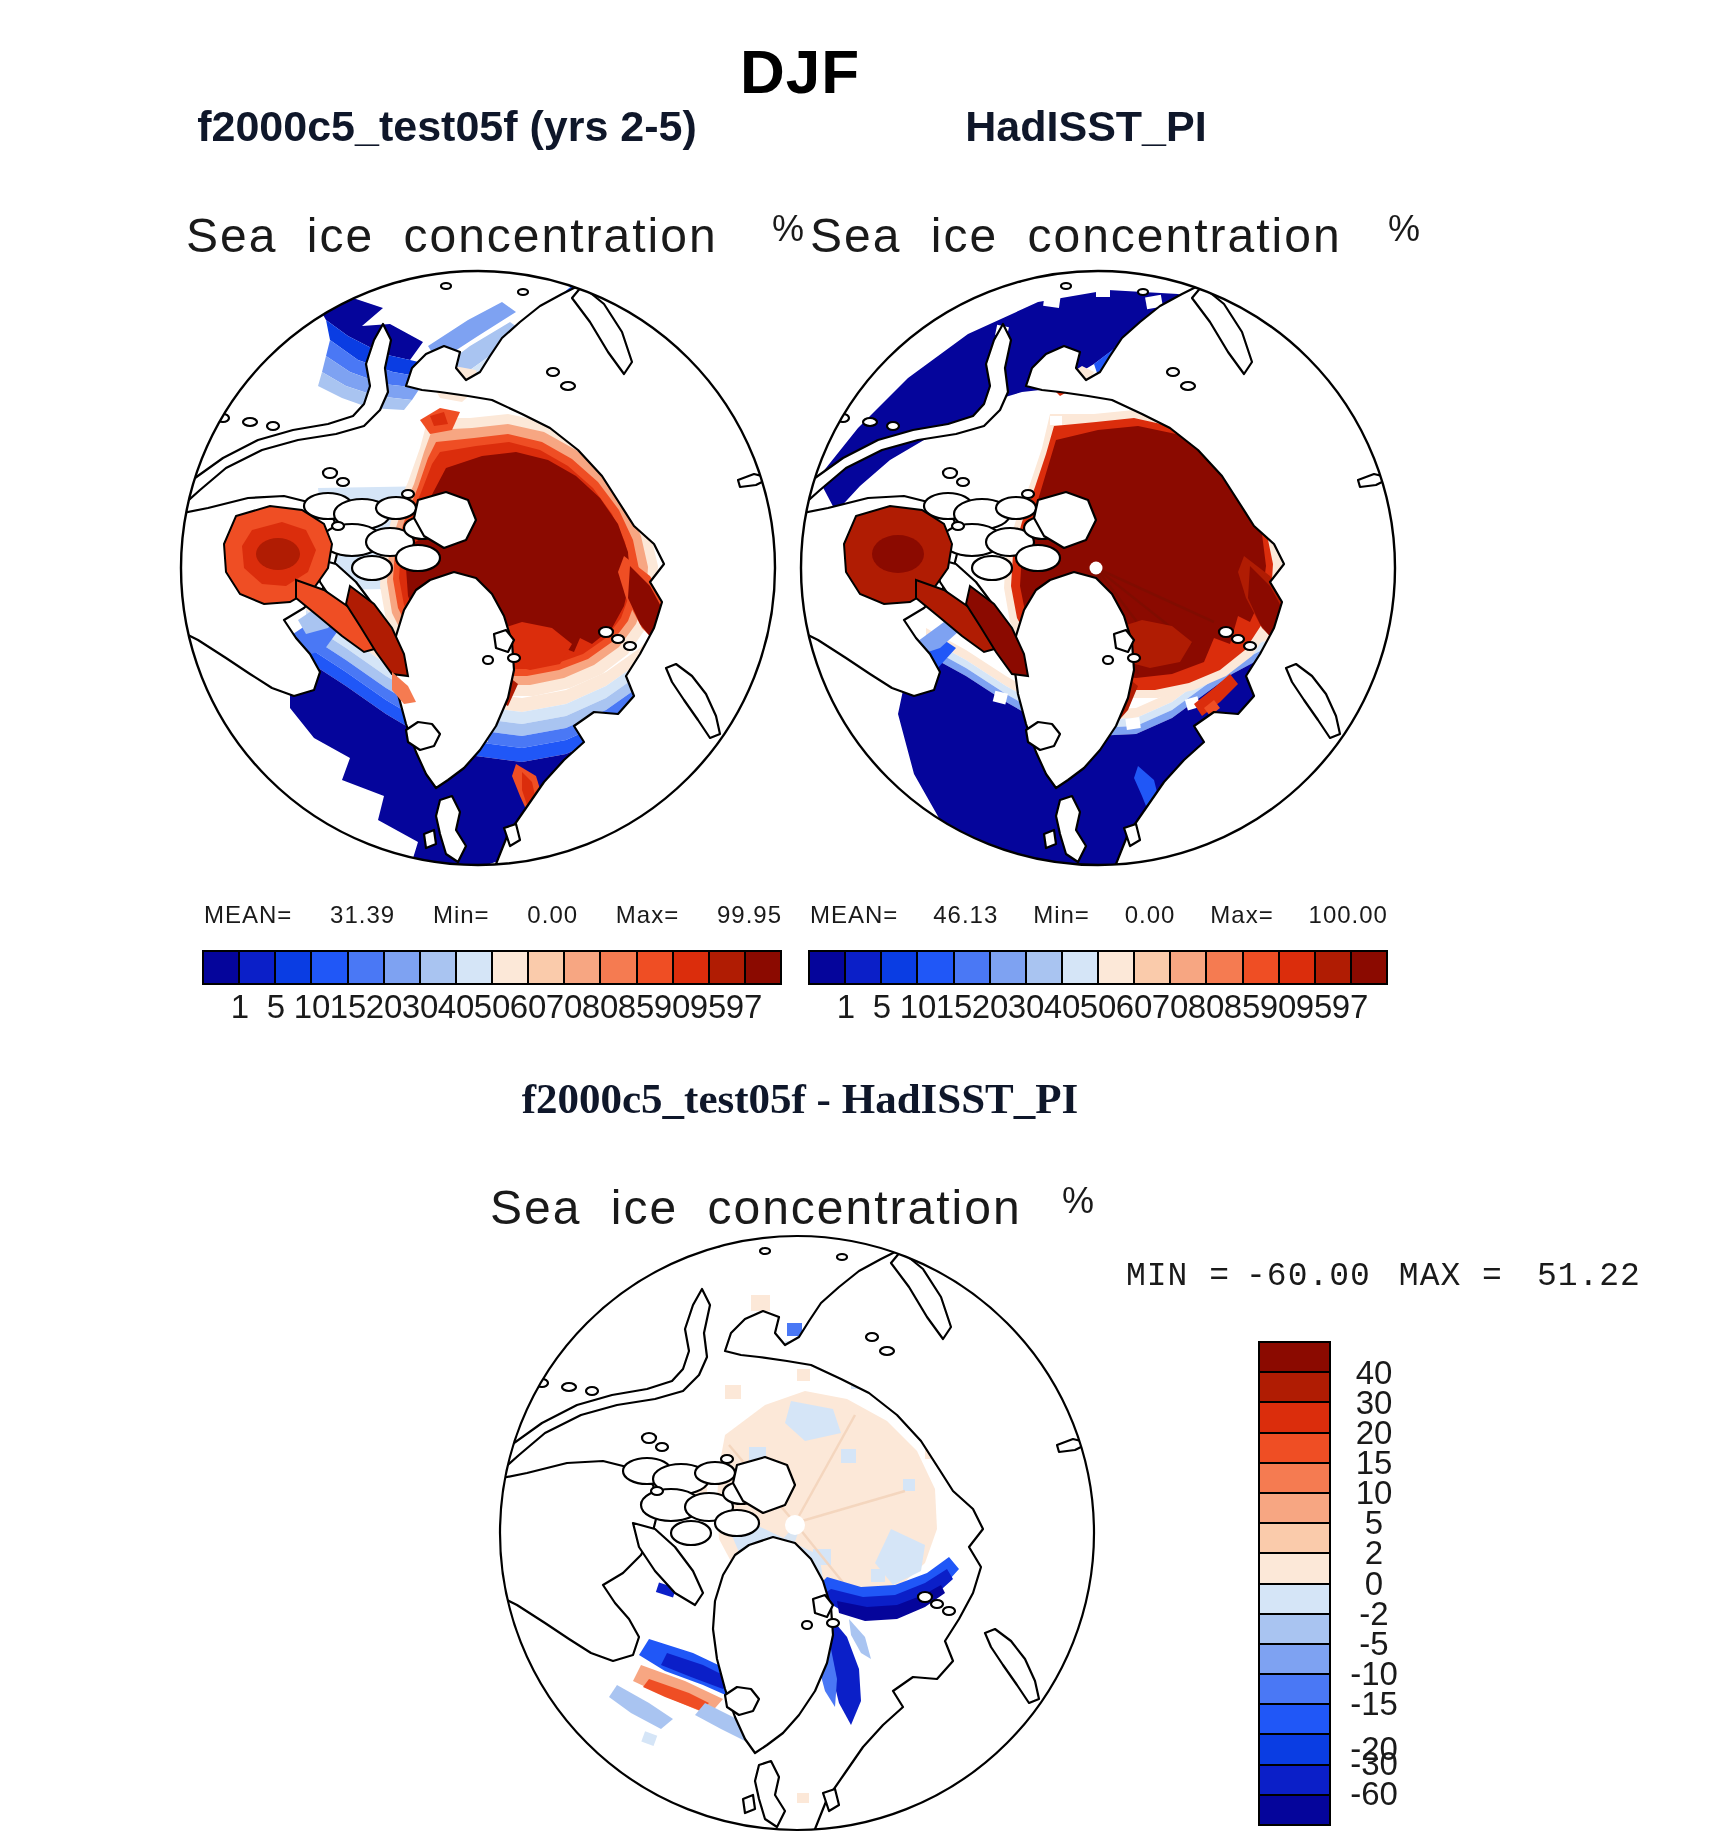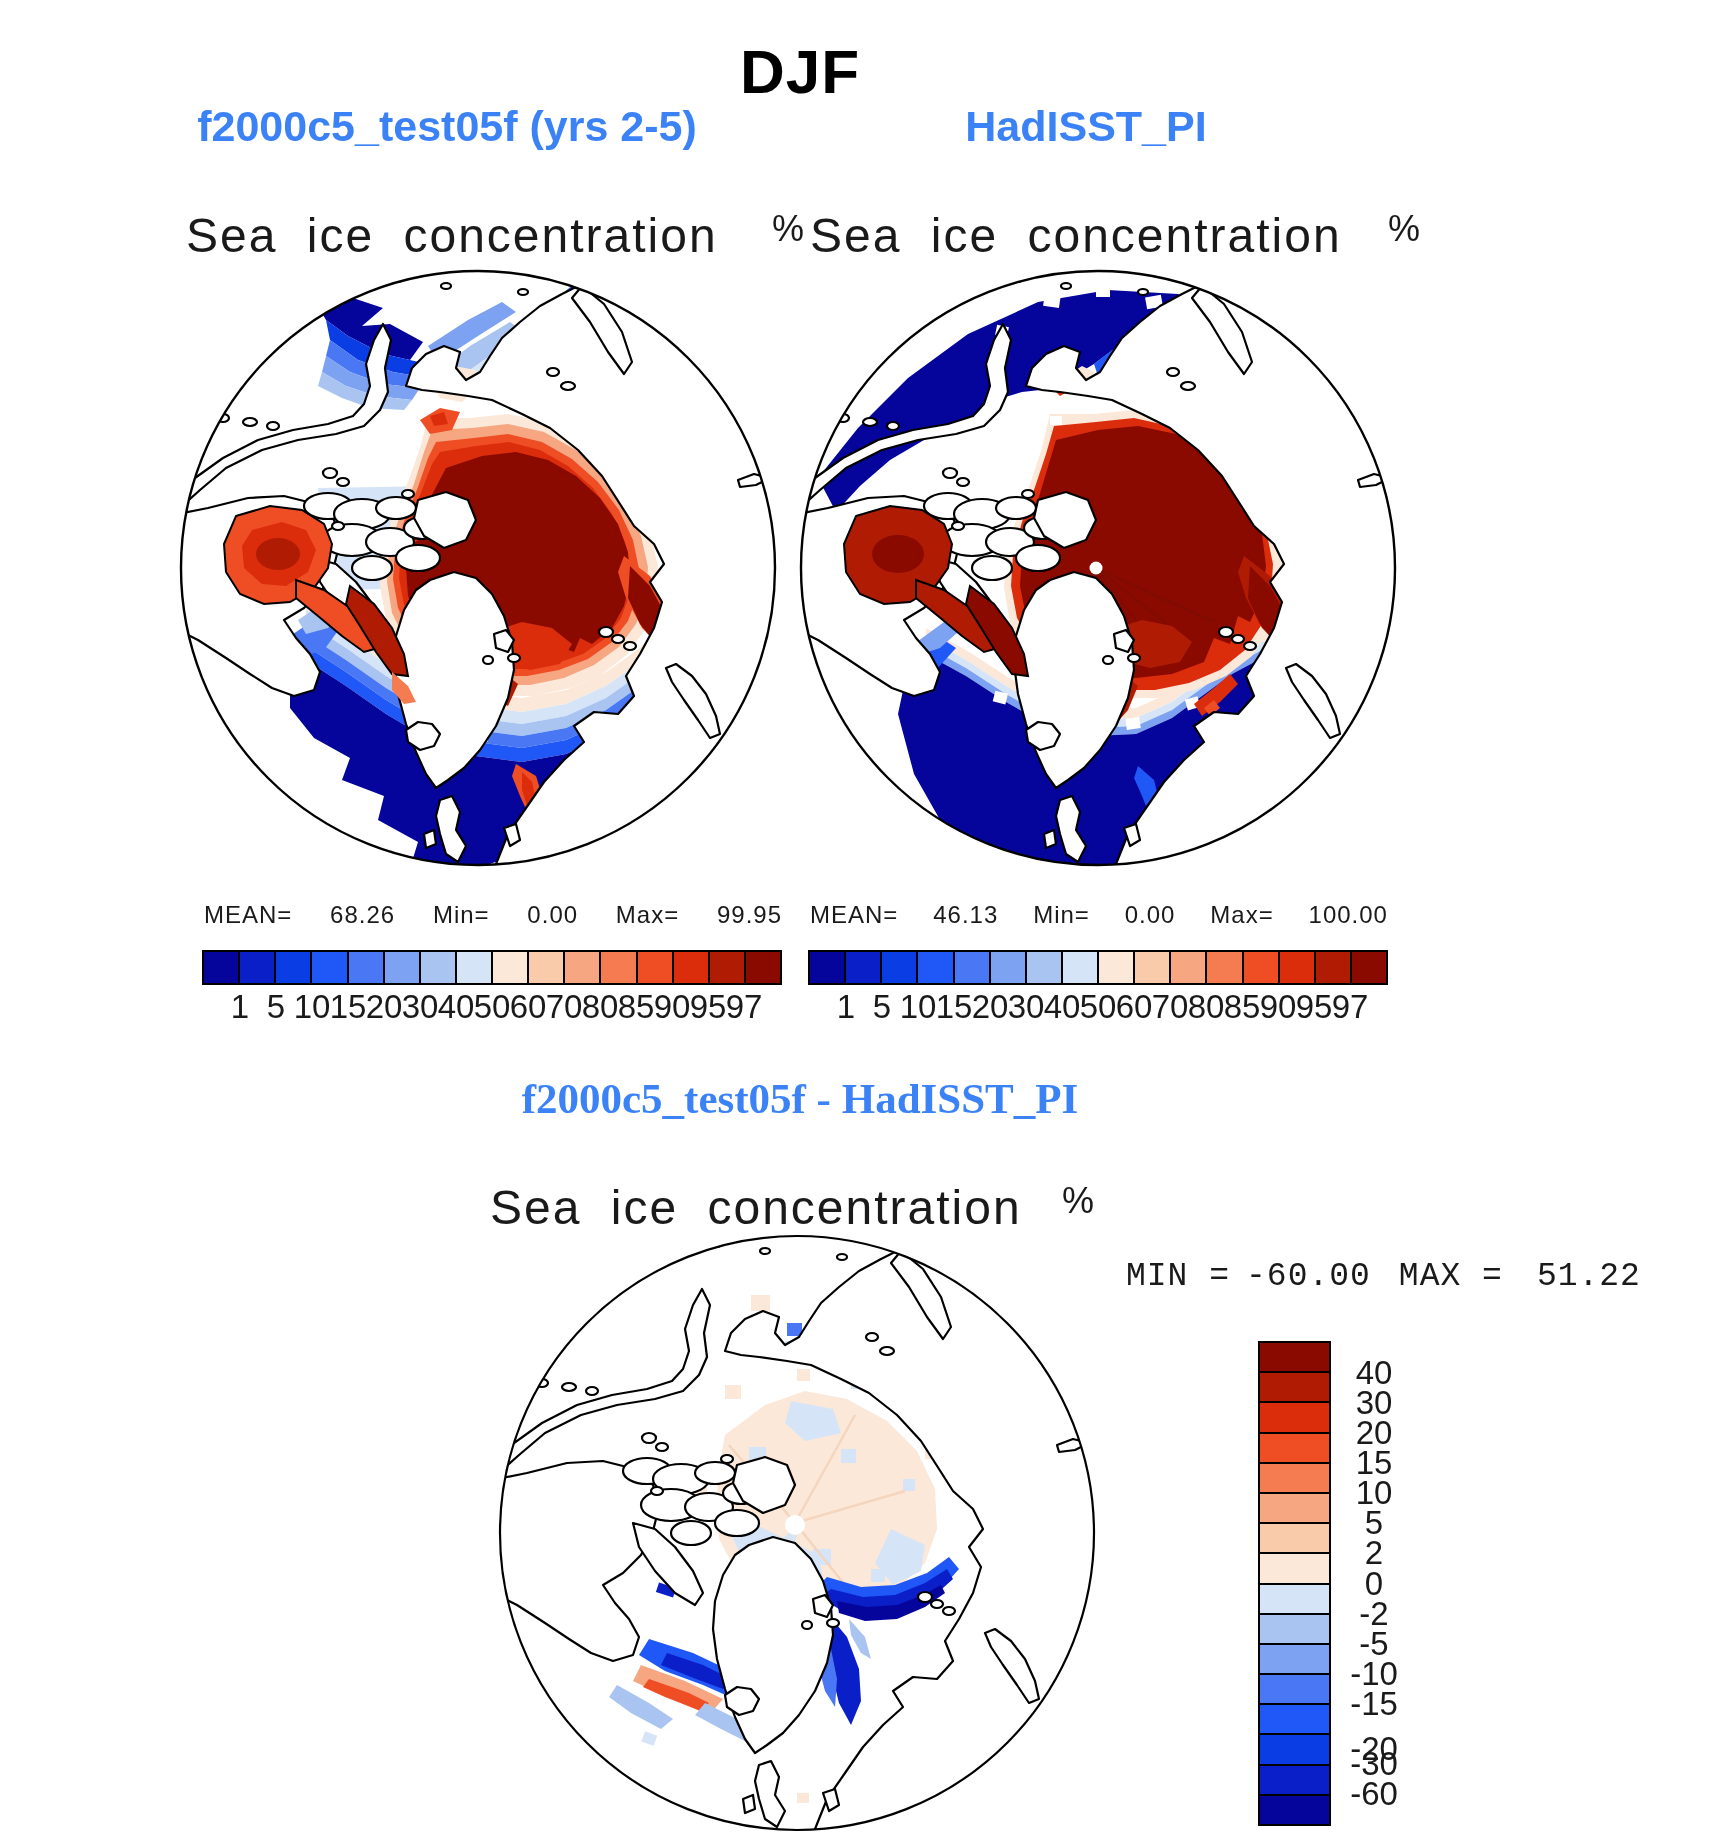--- a/index.html
+++ b/index.html
@@ -1,20 +1,20 @@
 <!DOCTYPE html>
 <html><head>
 <meta charset="utf-8">
 <style>
   html,body{margin:0;padding:0;background:#fff;}
   body{width:1710px;height:1838px;position:relative;overflow:hidden;
        font-family:"Liberation Sans",sans-serif;color:#111;}
   .abs{position:absolute;}
   .big-title{font-size:62px;font-weight:bold;color:#000;text-align:center;letter-spacing:1px;}
-  .panel-title{font-size:43px;font-weight:bold;color:#3b82f6;text-align:center;}
+  .panel-title{font-size:43px;font-weight:bold;color:#0f172a;text-align:center;}
   .thin{font-weight:400;color:#1a1a1a;}
   .subtitle{font-size:48px;letter-spacing:2px;word-spacing:14px;white-space:nowrap;}
   .pct{font-size:36px;letter-spacing:1px;}
   .stats-row{display:flex;justify-content:space-between;align-items:flex-start;
              font-size:24px;letter-spacing:1px;white-space:nowrap;}
   .stats-row span{display:inline-block;}
   .hbar{display:flex;border:2px solid #000;box-sizing:border-box;background:#fff;}
   .hbar .seg{flex:1 1 auto;border-right:2px solid #000;}
   .hbar .seg:last-child{border-right:none;}
   .tickrow{position:absolute;height:40px;}
@@ -37,21 +37,21 @@
 <div class="abs panel-title" style="left:197px;top:102px;width:500px;">f2000c5_test05f (yrs 2-5)</div>
 <div class="abs panel-title" style="left:836px;top:102px;width:500px;">HadISST_PI</div>
 
 <div class="abs thin subtitle" style="left:186px;top:208px;">Sea ice concentration</div>
 <div class="abs thin pct" style="left:772px;top:208px;">%</div>
 <div class="abs thin subtitle" style="left:810px;top:208px;">Sea ice concentration</div>
 <div class="abs thin pct" style="left:1388px;top:208px;">%</div>
 
 <div class="abs thin stats-row" style="left:204px;top:901px;width:578px;">
   <span>MEAN=</span>
-  <span>68.26</span>
+  <span>31.39</span>
   <span>Min=</span>
   <span>0.00</span>
   <span>Max=</span>
   <span>99.95</span>
 </div>
 <div class="abs thin stats-row" style="left:810px;top:901px;width:578px;">
   <span>MEAN=</span>
   <span>46.13</span>
   <span>Min=</span>
   <span>0.00</span>

